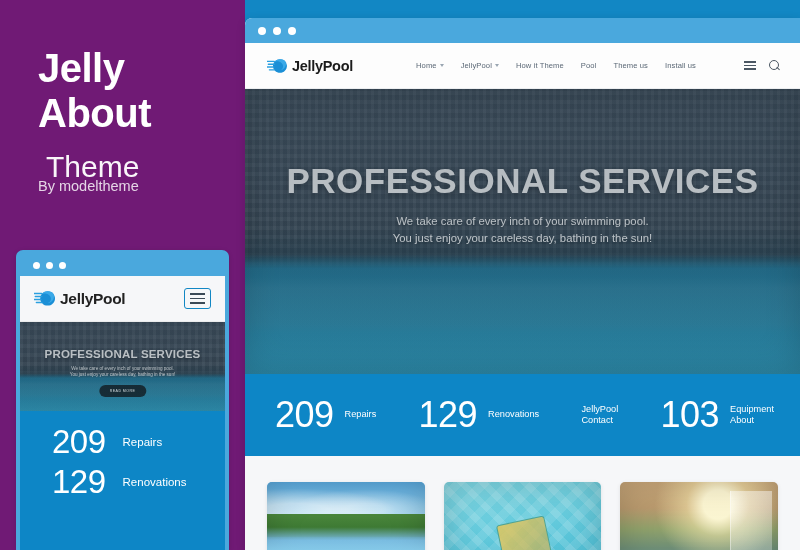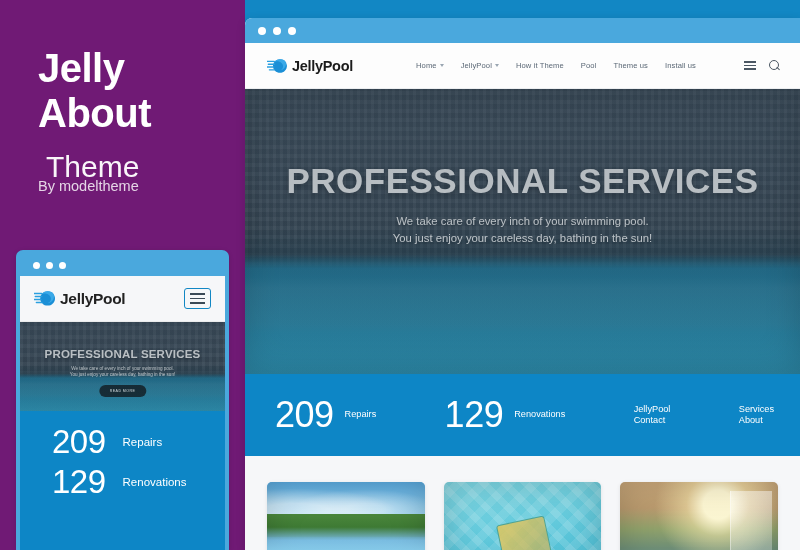--- a/index.html
+++ b/index.html
@@ -362,22 +362,23 @@
         </div>
         <span class="stat-gap"></span>
         <div class="stat">
           <span class="lbl">
             <span>JellyPool</span><br>
             <span>Contact</span>
           </span>
         </div>
         <span class="stat-gap"></span>
         <div class="stat">
+          <span class="num">103</span>
           <span class="lbl">
-            <span>Services</span><br>
+            <span>Equipment</span><br>
             <span>About</span>
           </span>
         </div>
       </div>
 
       <div class="cards">
         <div class="card ph-lawn-pool">
           <div class="vignette"></div>
         </div>
         <div class="card ph-water-net">

